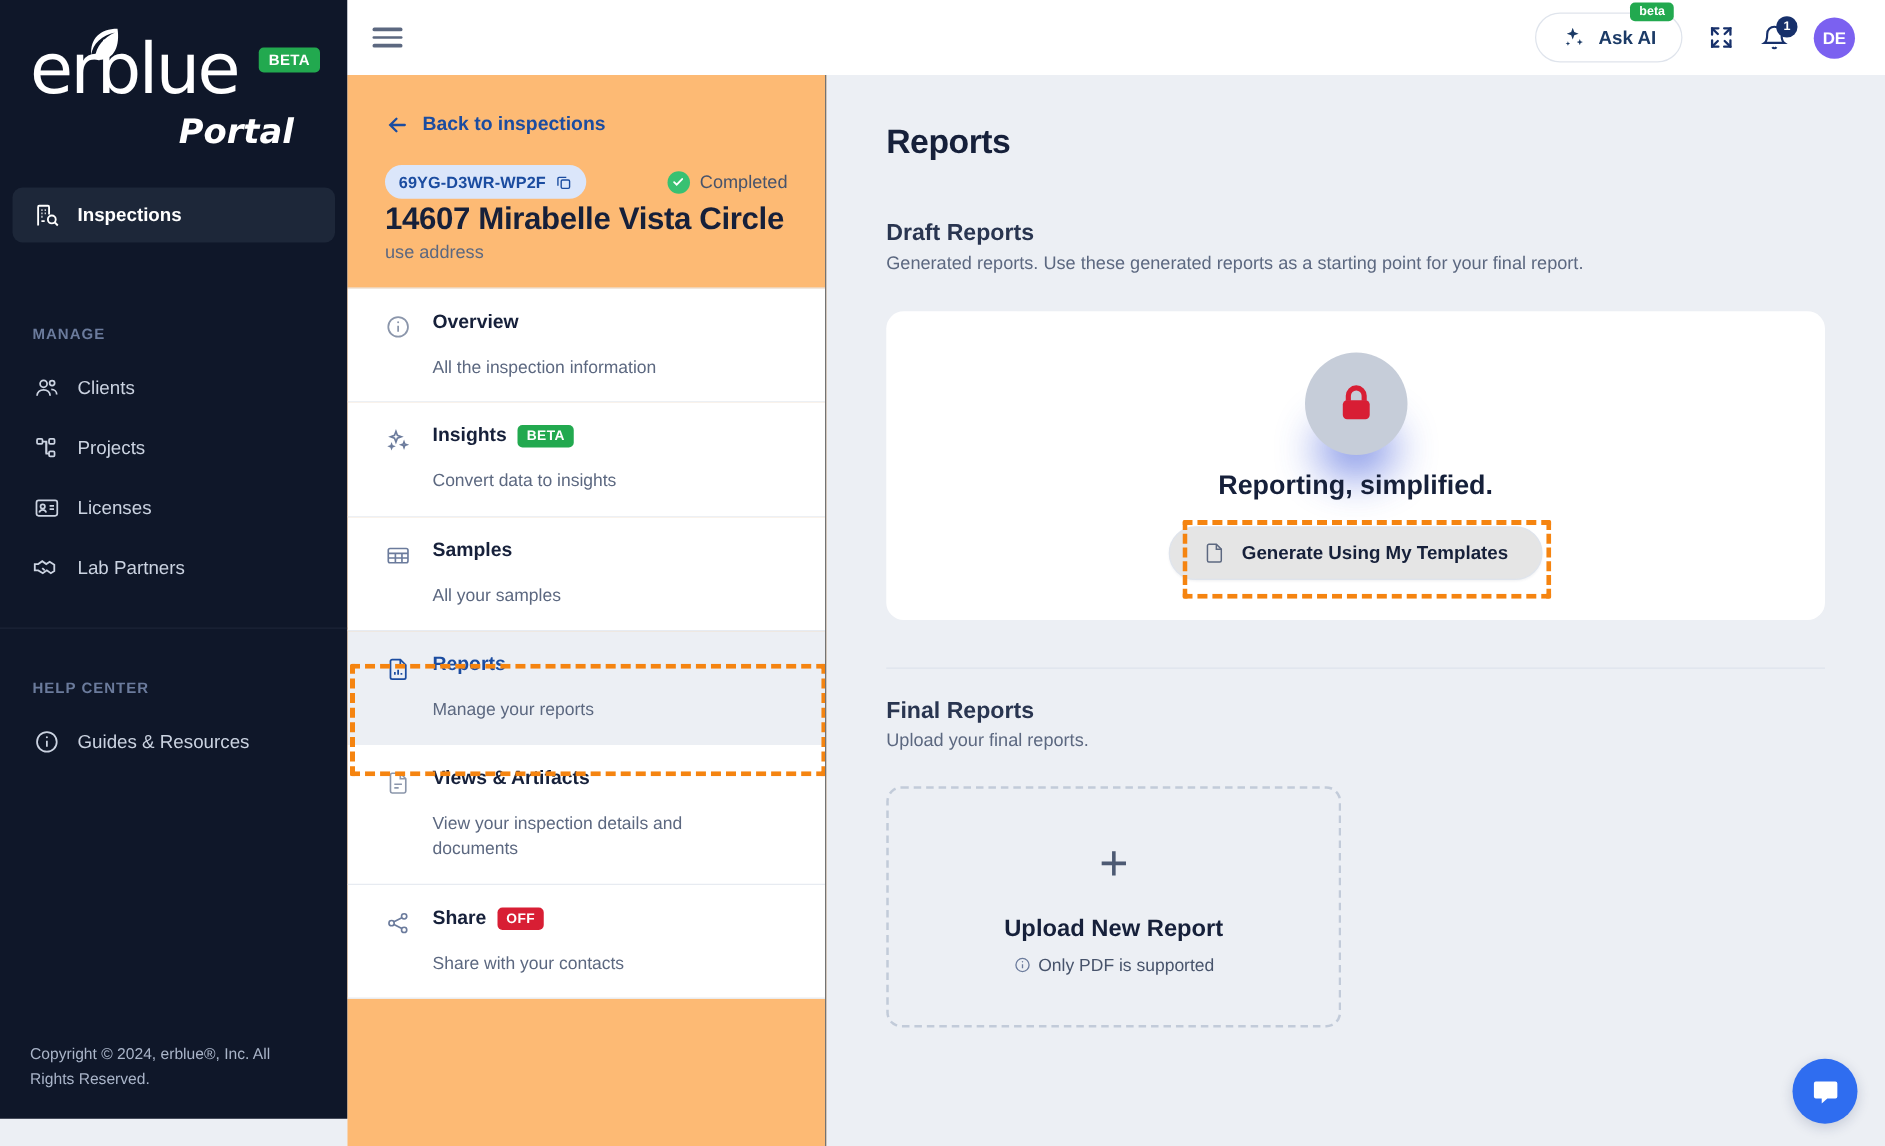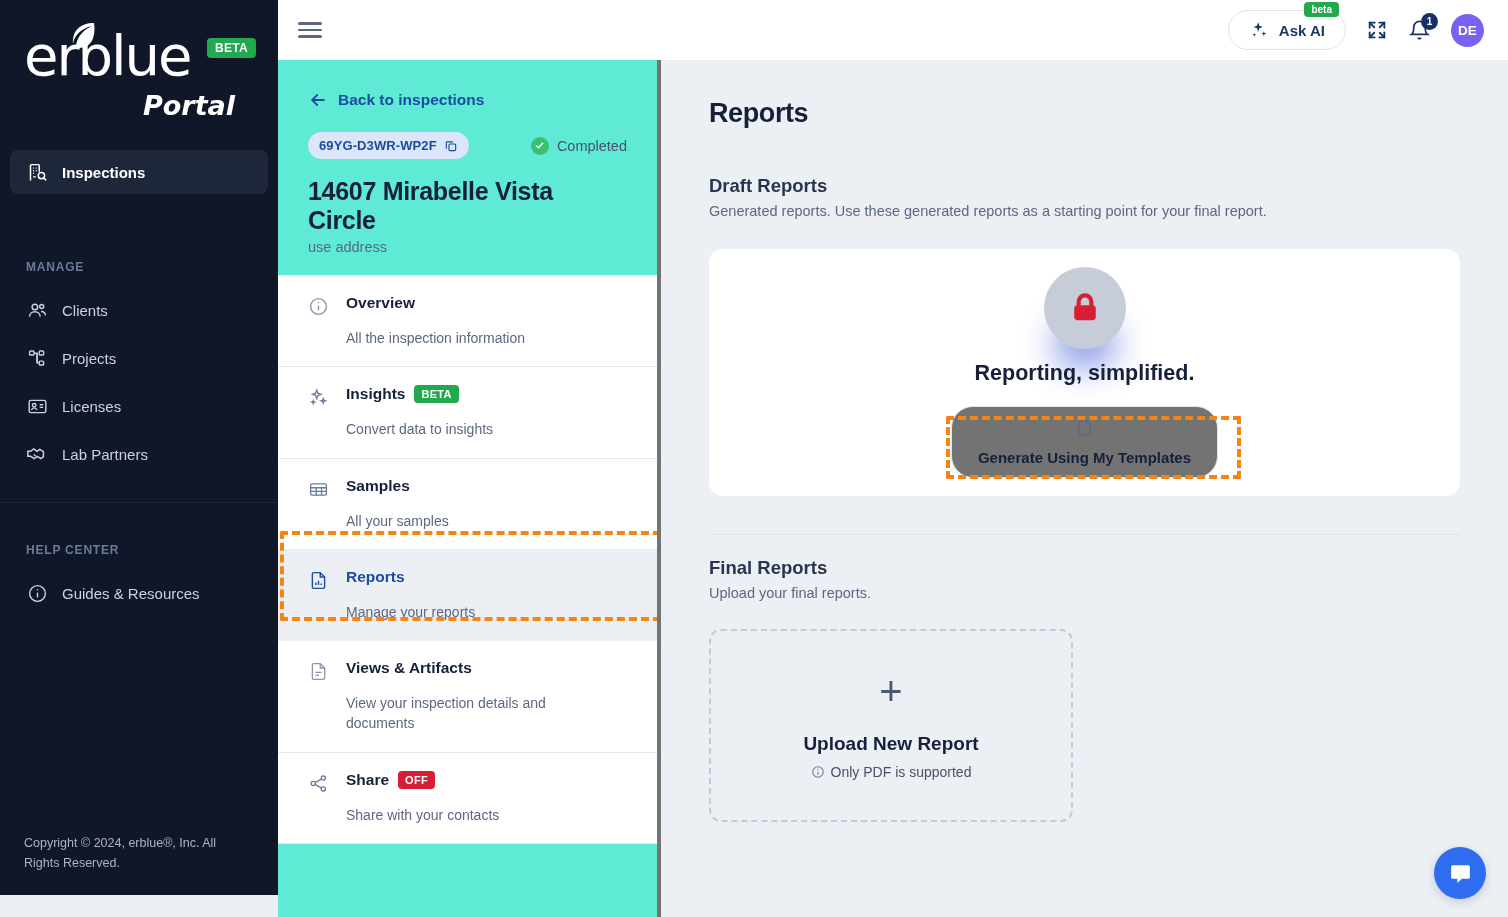--- a/index.html
+++ b/index.html
@@ -63,22 +63,22 @@
   }
   .sb-divider { height:1px; background:#1c2537; margin: 22px 0 0 0; }
   .sb-copy {
     position: absolute; bottom: 22px; left: 24px; right: 24px;
     color: #a9b4c8; font-size: 12.5px; line-height: 1.6;
   }
 
   
   .midpanel {
     width: 383px; flex: 0 0 383px;
-    background: #5eead4; height: 917px;
-    border-right: 4px solid #737373;
+    background: #fdba74; height: 917px;
+    border-right: 1px solid #737373;
     position: relative; overflow: hidden;
     margin-top: 60px; height: 857px;
   }
   .back-link {
     display: flex; align-items: center; gap: 10px;
     padding: 30px 0 0 30px;
     color: #1b4ca0; font-size: 15.5px; font-weight: 700;
     cursor: pointer;
   }
   .insp-head { padding: 22px 30px 20px 30px; }
@@ -90,21 +90,21 @@
     display: inline-flex; align-items: center; gap: 7px;
     cursor: pointer; letter-spacing: .1px;
   }
   .status-row { display: flex; align-items: center; gap: 8px; color: #47536b; font-size: 14.5px; }
   .check-circle {
     width: 18px; height: 18px; border-radius: 50%;
     background: #38c172; display:flex; align-items:center; justify-content:center;
   }
   .insp-title {
     font-size: 25px; font-weight: 700; color: #16203a;
-    margin-top: 18px; letter-spacing: -.3px;
+    margin-top: 2px; letter-spacing: -.3px;
   }
   .insp-sub { font-size: 14.5px; color: #5c6880; margin-top: 4px; }
 
   .menu-list { border-top: 1px solid #e7ebf1; }
   .menu-item {
     display: flex; gap: 16px; padding: 18px 30px 18px 30px;
     border-bottom: 1px solid #e7ebf1; cursor: pointer;
     position: relative; background: #fff;
   }
   .menu-item.selected { background: #eceff4; border-bottom-color: transparent; }
@@ -188,25 +188,24 @@
     width: 64px; height: 46px; border-radius: 50%;
     background: #3551d8; filter: blur(17px); opacity: .62;
   }
   .lock-circle {
     position: relative; width: 82px; height: 82px; border-radius: 50%;
     background: #c6cdd9; display: flex; align-items: center; justify-content: center;
   }
   .draft-headline { font-size: 21.5px; font-weight: 700; color: #16203a; position: relative; text-align: center; }
   .gen-btn {
     margin-top: 20px; display: inline-flex; align-items: center; gap: 12px;
-    background: #737373; border: 1px solid #dfe4ec; border-radius: 22px;
+    background: #e5e5e5; border: 1px solid #dfe4ec; border-radius: 22px;
     padding: 11px 26px; font-size: 15px; font-weight: 600; color: #16203a;
     cursor: pointer; position: relative;
     box-shadow: 0 1px 2px rgba(20,30,60,.06);
-    flex-direction: column;
   }
   .main-divider { height: 1px; background: #dde3ec; margin-top: 38px; }
 
   .upload-zone {
     margin-top: 28px; width: 364px; height: 193px;
     border: 2px dashed #c2cbd9; border-radius: 12px;
     display: flex; flex-direction: column;
     align-items: center; justify-content: center; cursor: pointer;
   }
   .plus-ico { font-size: 40px; color: #4d5a73; font-weight: 300; line-height: 1; margin-bottom: 22px;}

